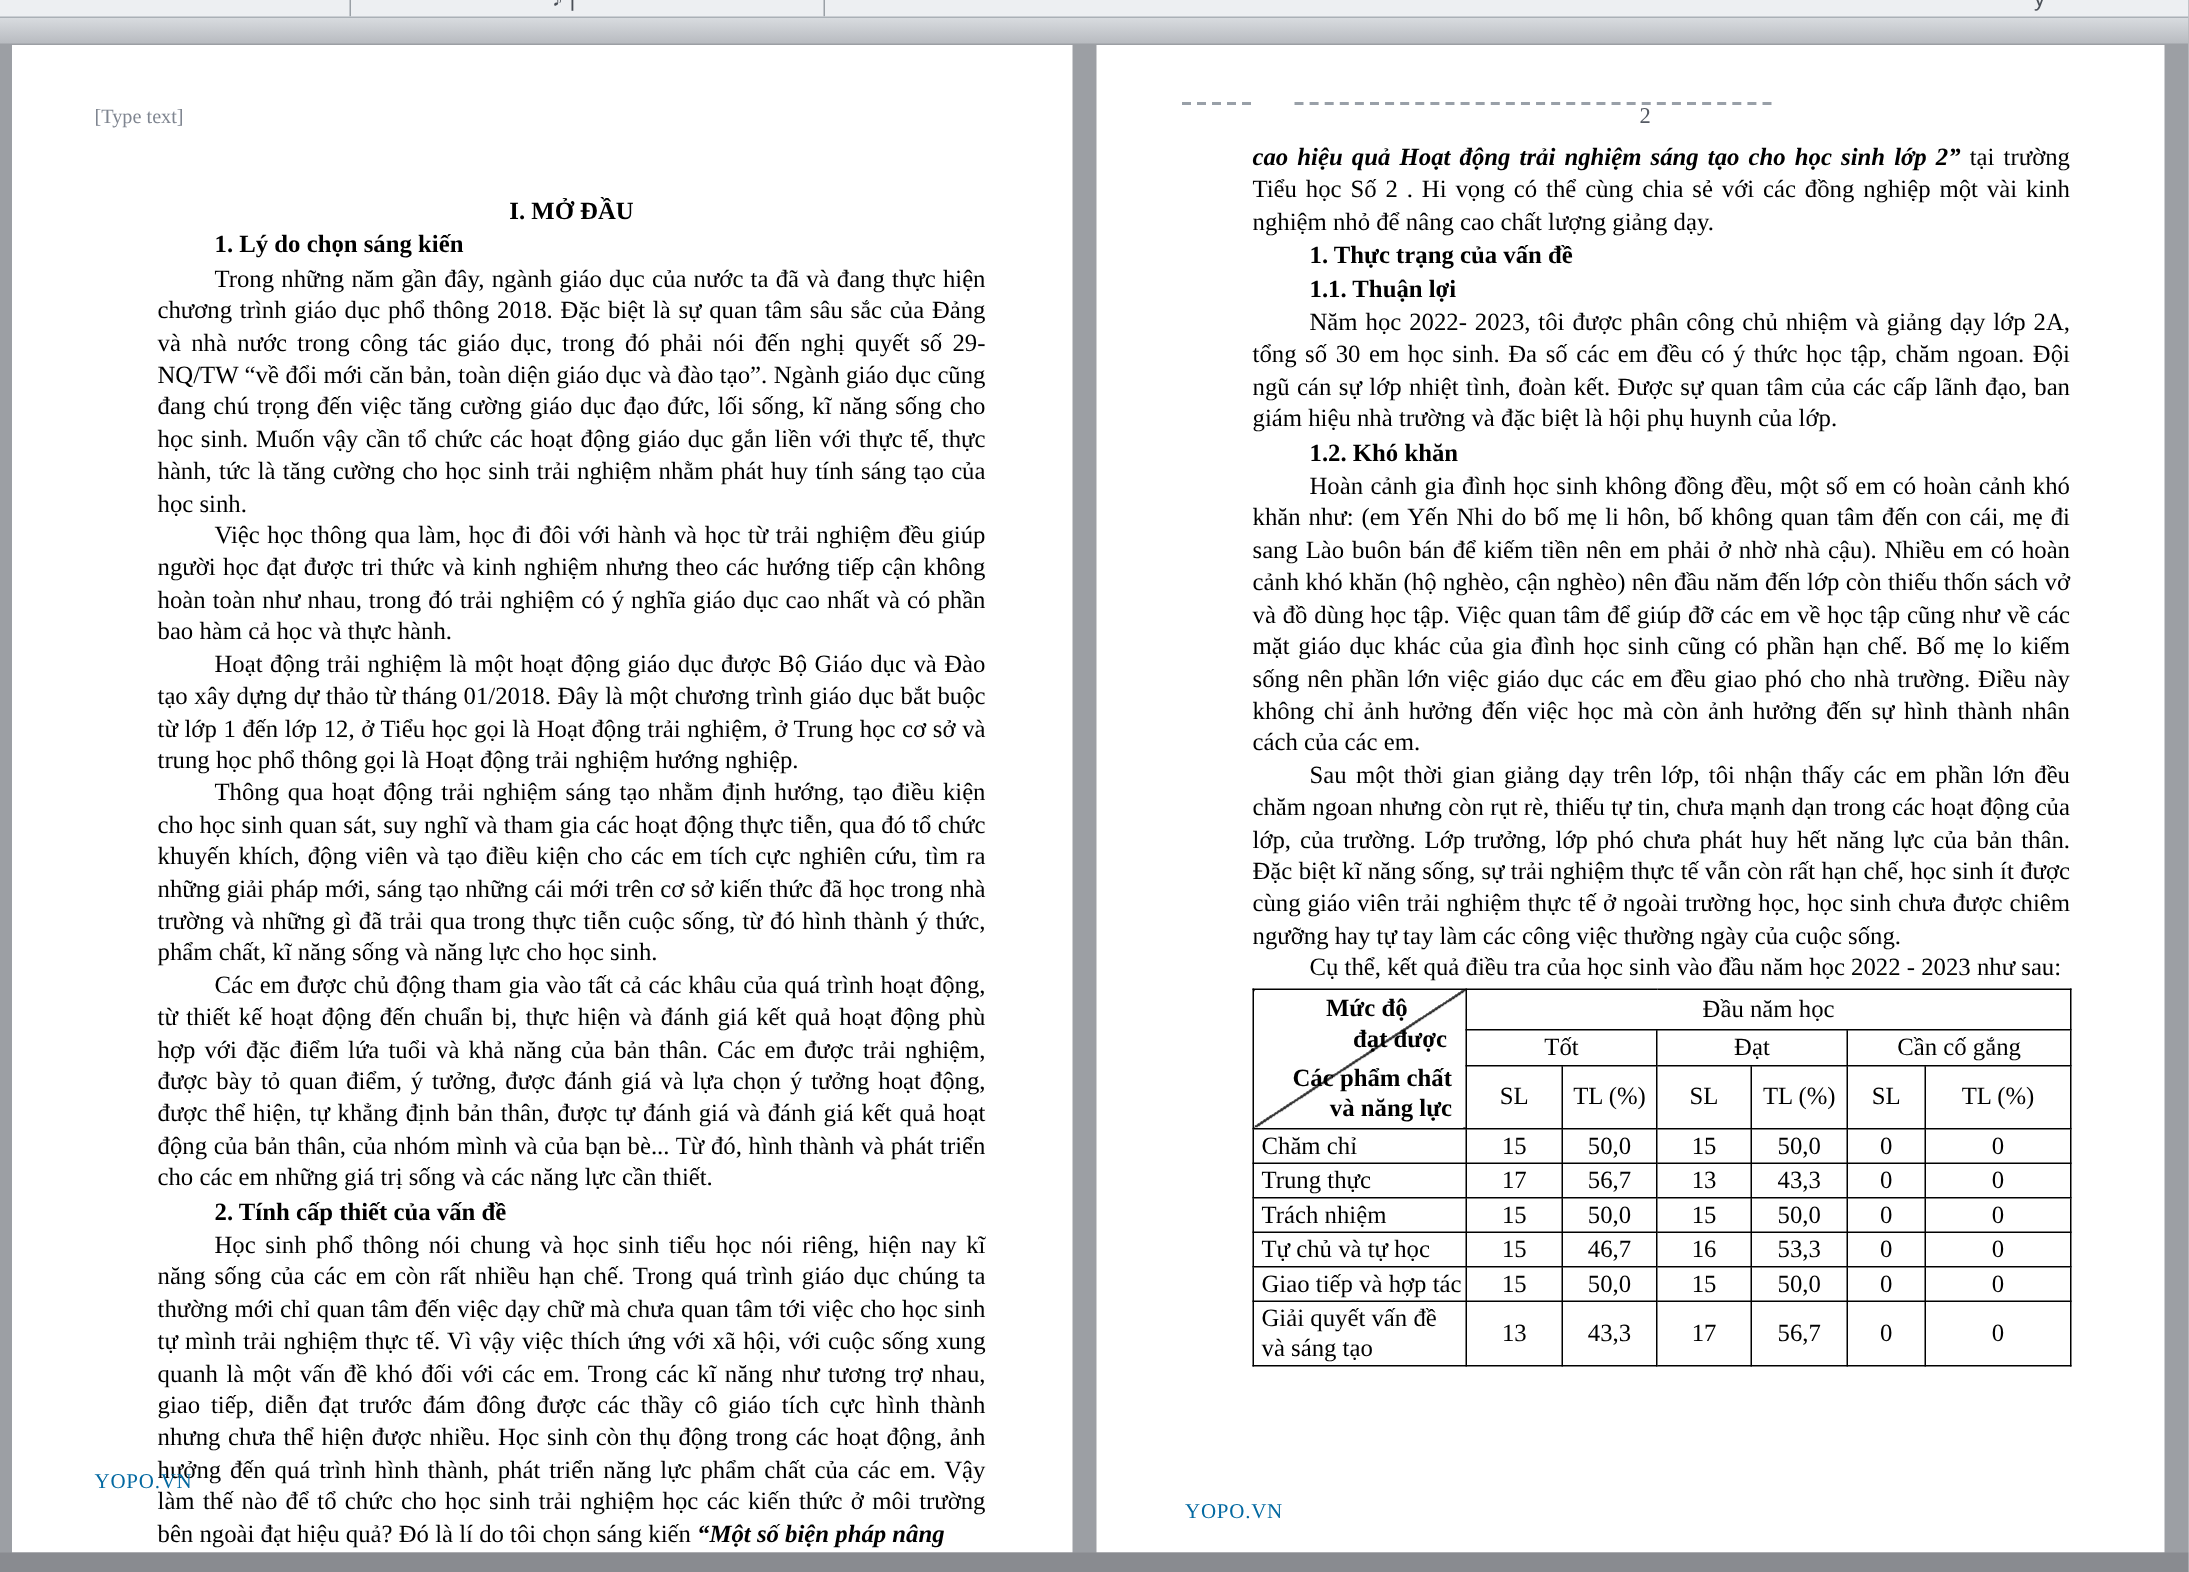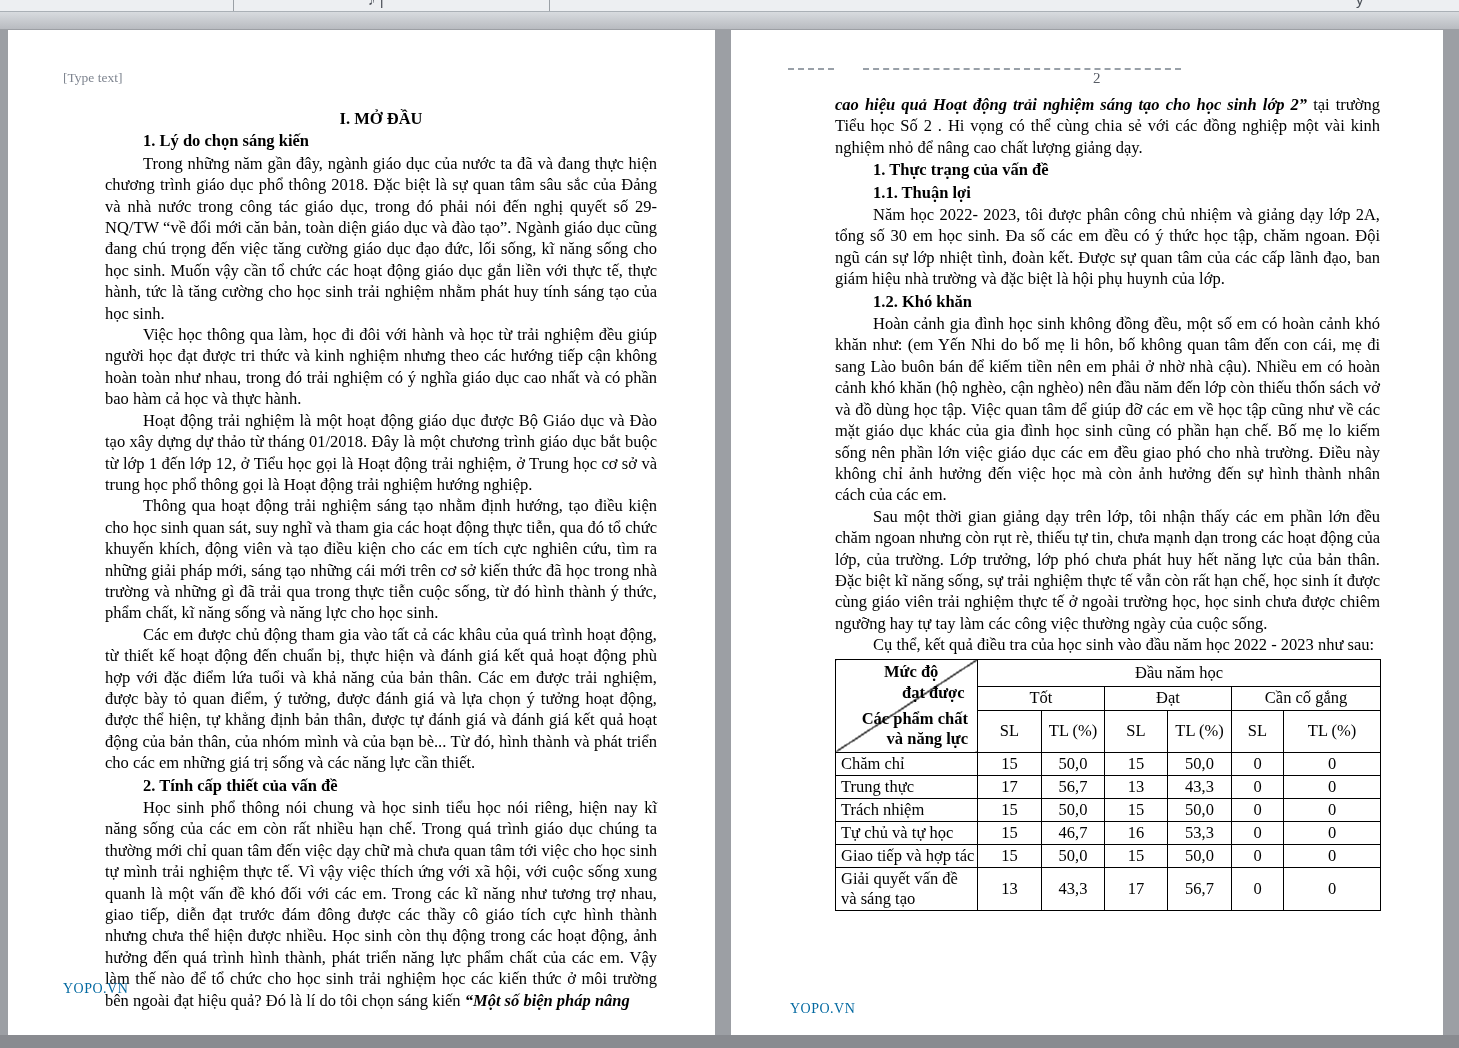--- a/index.html
+++ b/index.html
@@ -64,21 +64,21 @@
     <div class="tb-div" style="left:233px;"></div>
     <div class="tb-div" style="left:549px;"></div>
     <div class="tb-frag" style="left:368px;">♪ |</div>
     <div class="tb-frag" style="left:1356px;">y</div>
   </div>
   <div class="shade-strip"></div>
 
   <div class="page page1">
     <div class="margin-note">[Type text]</div>
 
-    <div class="doc" style="left:97px; top:78px; width:552px;">
+    <div class="doc" style="left:97px; top:100px; width:552px;">
       <p class="doc-title">I. MỞ ĐẦU</p>
       <h3>1. Lý do chọn sáng kiến</h3>
       <p>Trong những năm gần đây, ngành giáo dục của nước ta đã và đang thực hiện chương trình giáo dục phổ thông 2018. Đặc biệt là sự quan tâm sâu sắc của Đảng và nhà nước trong công tác giáo dục, trong đó phải nói đến nghị quyết số 29-NQ/TW “về đổi mới căn bản, toàn diện giáo dục và đào tạo”. Ngành giáo dục cũng đang chú trọng đến việc tăng cường giáo dục đạo đức, lối sống, kĩ năng sống cho học sinh. Muốn vậy cần tổ chức các hoạt động giáo dục gắn liền với thực tế, thực hành, tức là tăng cường cho học sinh trải nghiệm nhằm phát huy tính sáng tạo của học sinh.</p>
       <p>Việc học thông qua làm, học đi đôi với hành và học từ trải nghiệm đều giúp người học đạt được tri thức và kinh nghiệm nhưng theo các hướng tiếp cận không hoàn toàn như nhau, trong đó trải nghiệm có ý nghĩa giáo dục cao nhất và có phần bao hàm cả học và thực hành.</p>
       <p>Hoạt động trải nghiệm là một hoạt động giáo dục được Bộ Giáo dục và Đào tạo xây dựng dự thảo từ tháng 01/2018. Đây là một chương trình giáo dục bắt buộc từ lớp 1 đến lớp 12, ở Tiểu học gọi là Hoạt động trải nghiệm, ở Trung học cơ sở và trung học phổ thông gọi là Hoạt động trải nghiệm hướng nghiệp.</p>
       <p>Thông qua hoạt động trải nghiệm sáng tạo nhằm định hướng, tạo điều kiện cho học sinh quan sát, suy nghĩ và tham gia các hoạt động thực tiễn, qua đó tổ chức khuyến khích, động viên và tạo điều kiện cho các em tích cực nghiên cứu, tìm ra những giải pháp mới, sáng tạo những cái mới trên cơ sở kiến thức đã học trong nhà trường và những gì đã trải qua trong thực tiễn cuộc sống, từ đó hình thành ý thức, phẩm chất, kĩ năng sống và năng lực cho học sinh.</p>
       <p>Các em được chủ động tham gia vào tất cả các khâu của quá trình hoạt động, từ thiết kế hoạt động đến chuẩn bị, thực hiện và đánh giá kết quả hoạt động phù hợp với đặc điểm lứa tuổi và khả năng của bản thân. Các em được trải nghiệm, được bày tỏ quan điểm, ý tưởng, được đánh giá và lựa chọn ý tưởng hoạt động, được thể hiện, tự khẳng định bản thân, được tự đánh giá và đánh giá kết quả hoạt động của bản thân, của nhóm mình và của bạn bè... Từ đó, hình thành và phát triển cho các em những giá trị sống và các năng lực cần thiết.</p>
       <h3>2. Tính cấp thiết của vấn đề</h3>
       <p><span>Học sinh phổ thông nói chung và học sinh tiểu học nói riêng, hiện nay kĩ năng sống của các em còn rất nhiều hạn chế. Trong quá trình giáo dục chúng ta thường mới chỉ quan tâm đến việc dạy chữ mà chưa quan tâm tới việc cho học sinh tự mình trải nghiệm thực tế. Vì vậy việc thích ứng với xã hội, với cuộc sống xung quanh là một vấn đề khó đối với các em. Trong các kĩ năng như tương trợ nhau, giao tiếp, diễn đạt trước đám đông được các thầy cô giáo tích cực hình thành nhưng chưa thể hiện được nhiều. Học sinh còn thụ động trong các hoạt động, ảnh hưởng đến quá trình hình thành, phát triển năng lực phẩm chất của các em. Vậy làm thế nào để tổ chức cho học sinh trải nghiệm học các kiến thức ở môi trường bên ngoài đạt hiệu quả? Đó là lí do tôi chọn sáng kiến </span><span class="bi">“Một số biện pháp nâng</span></p>
     </div>

